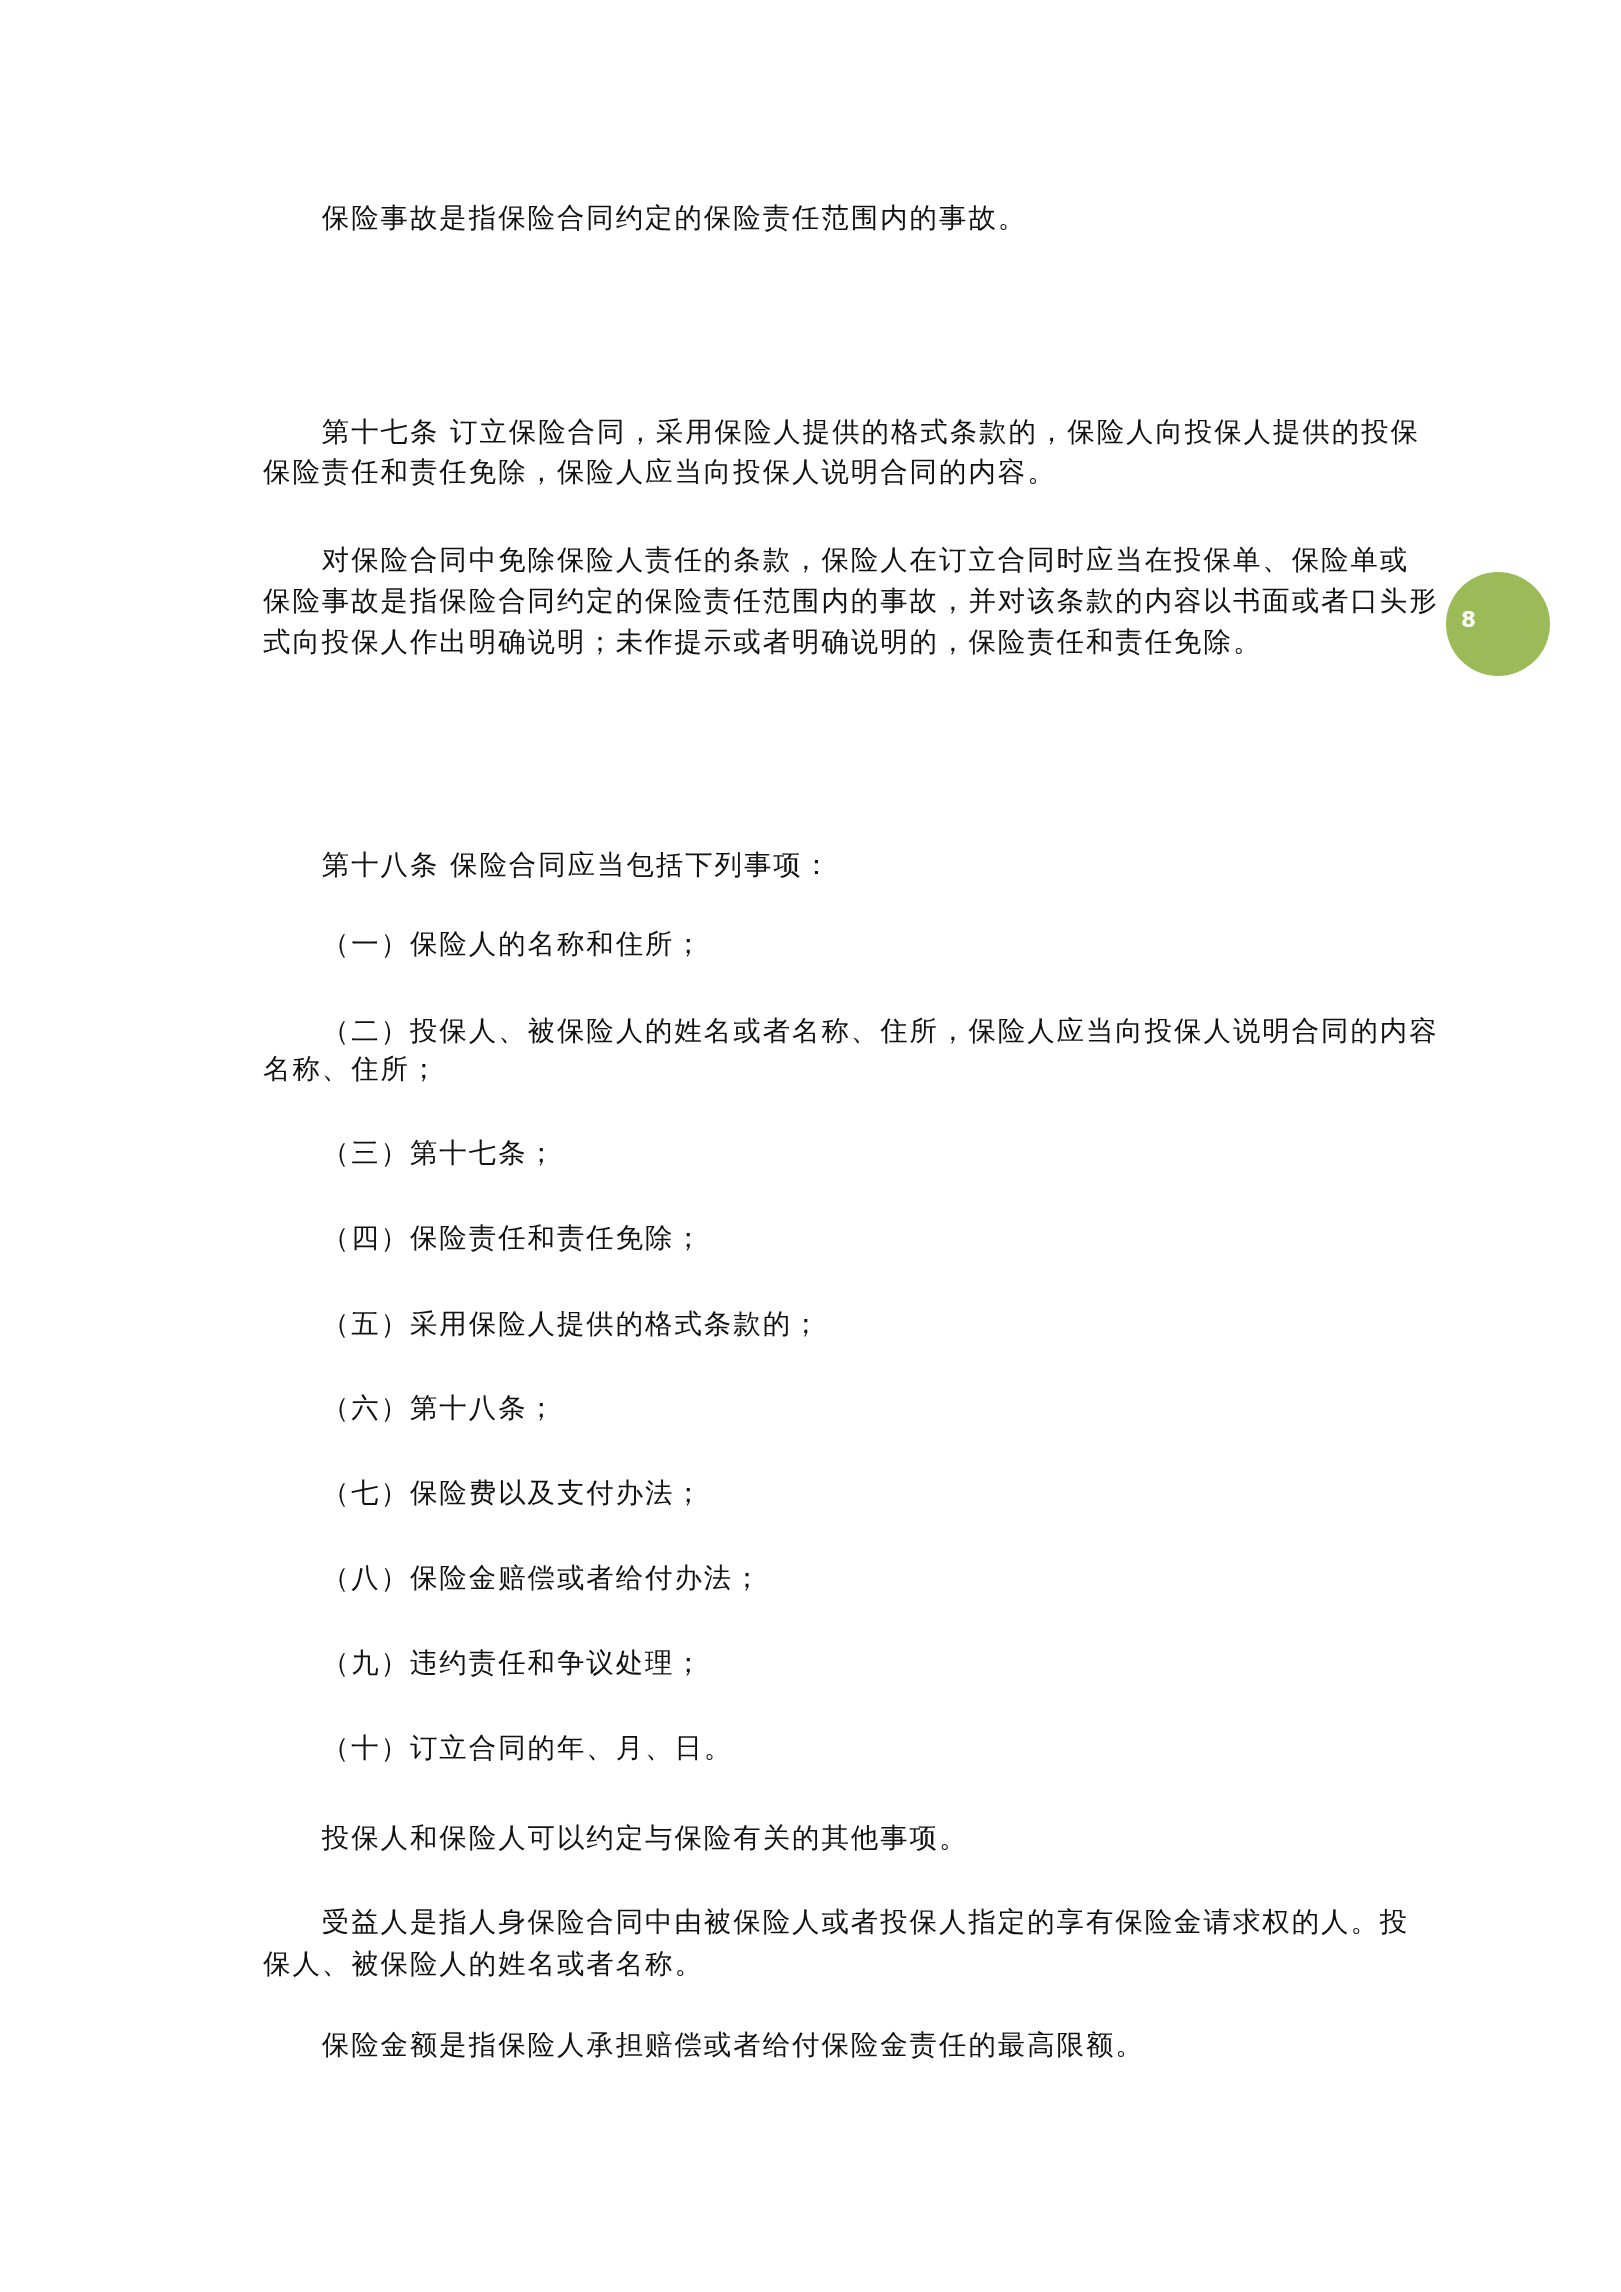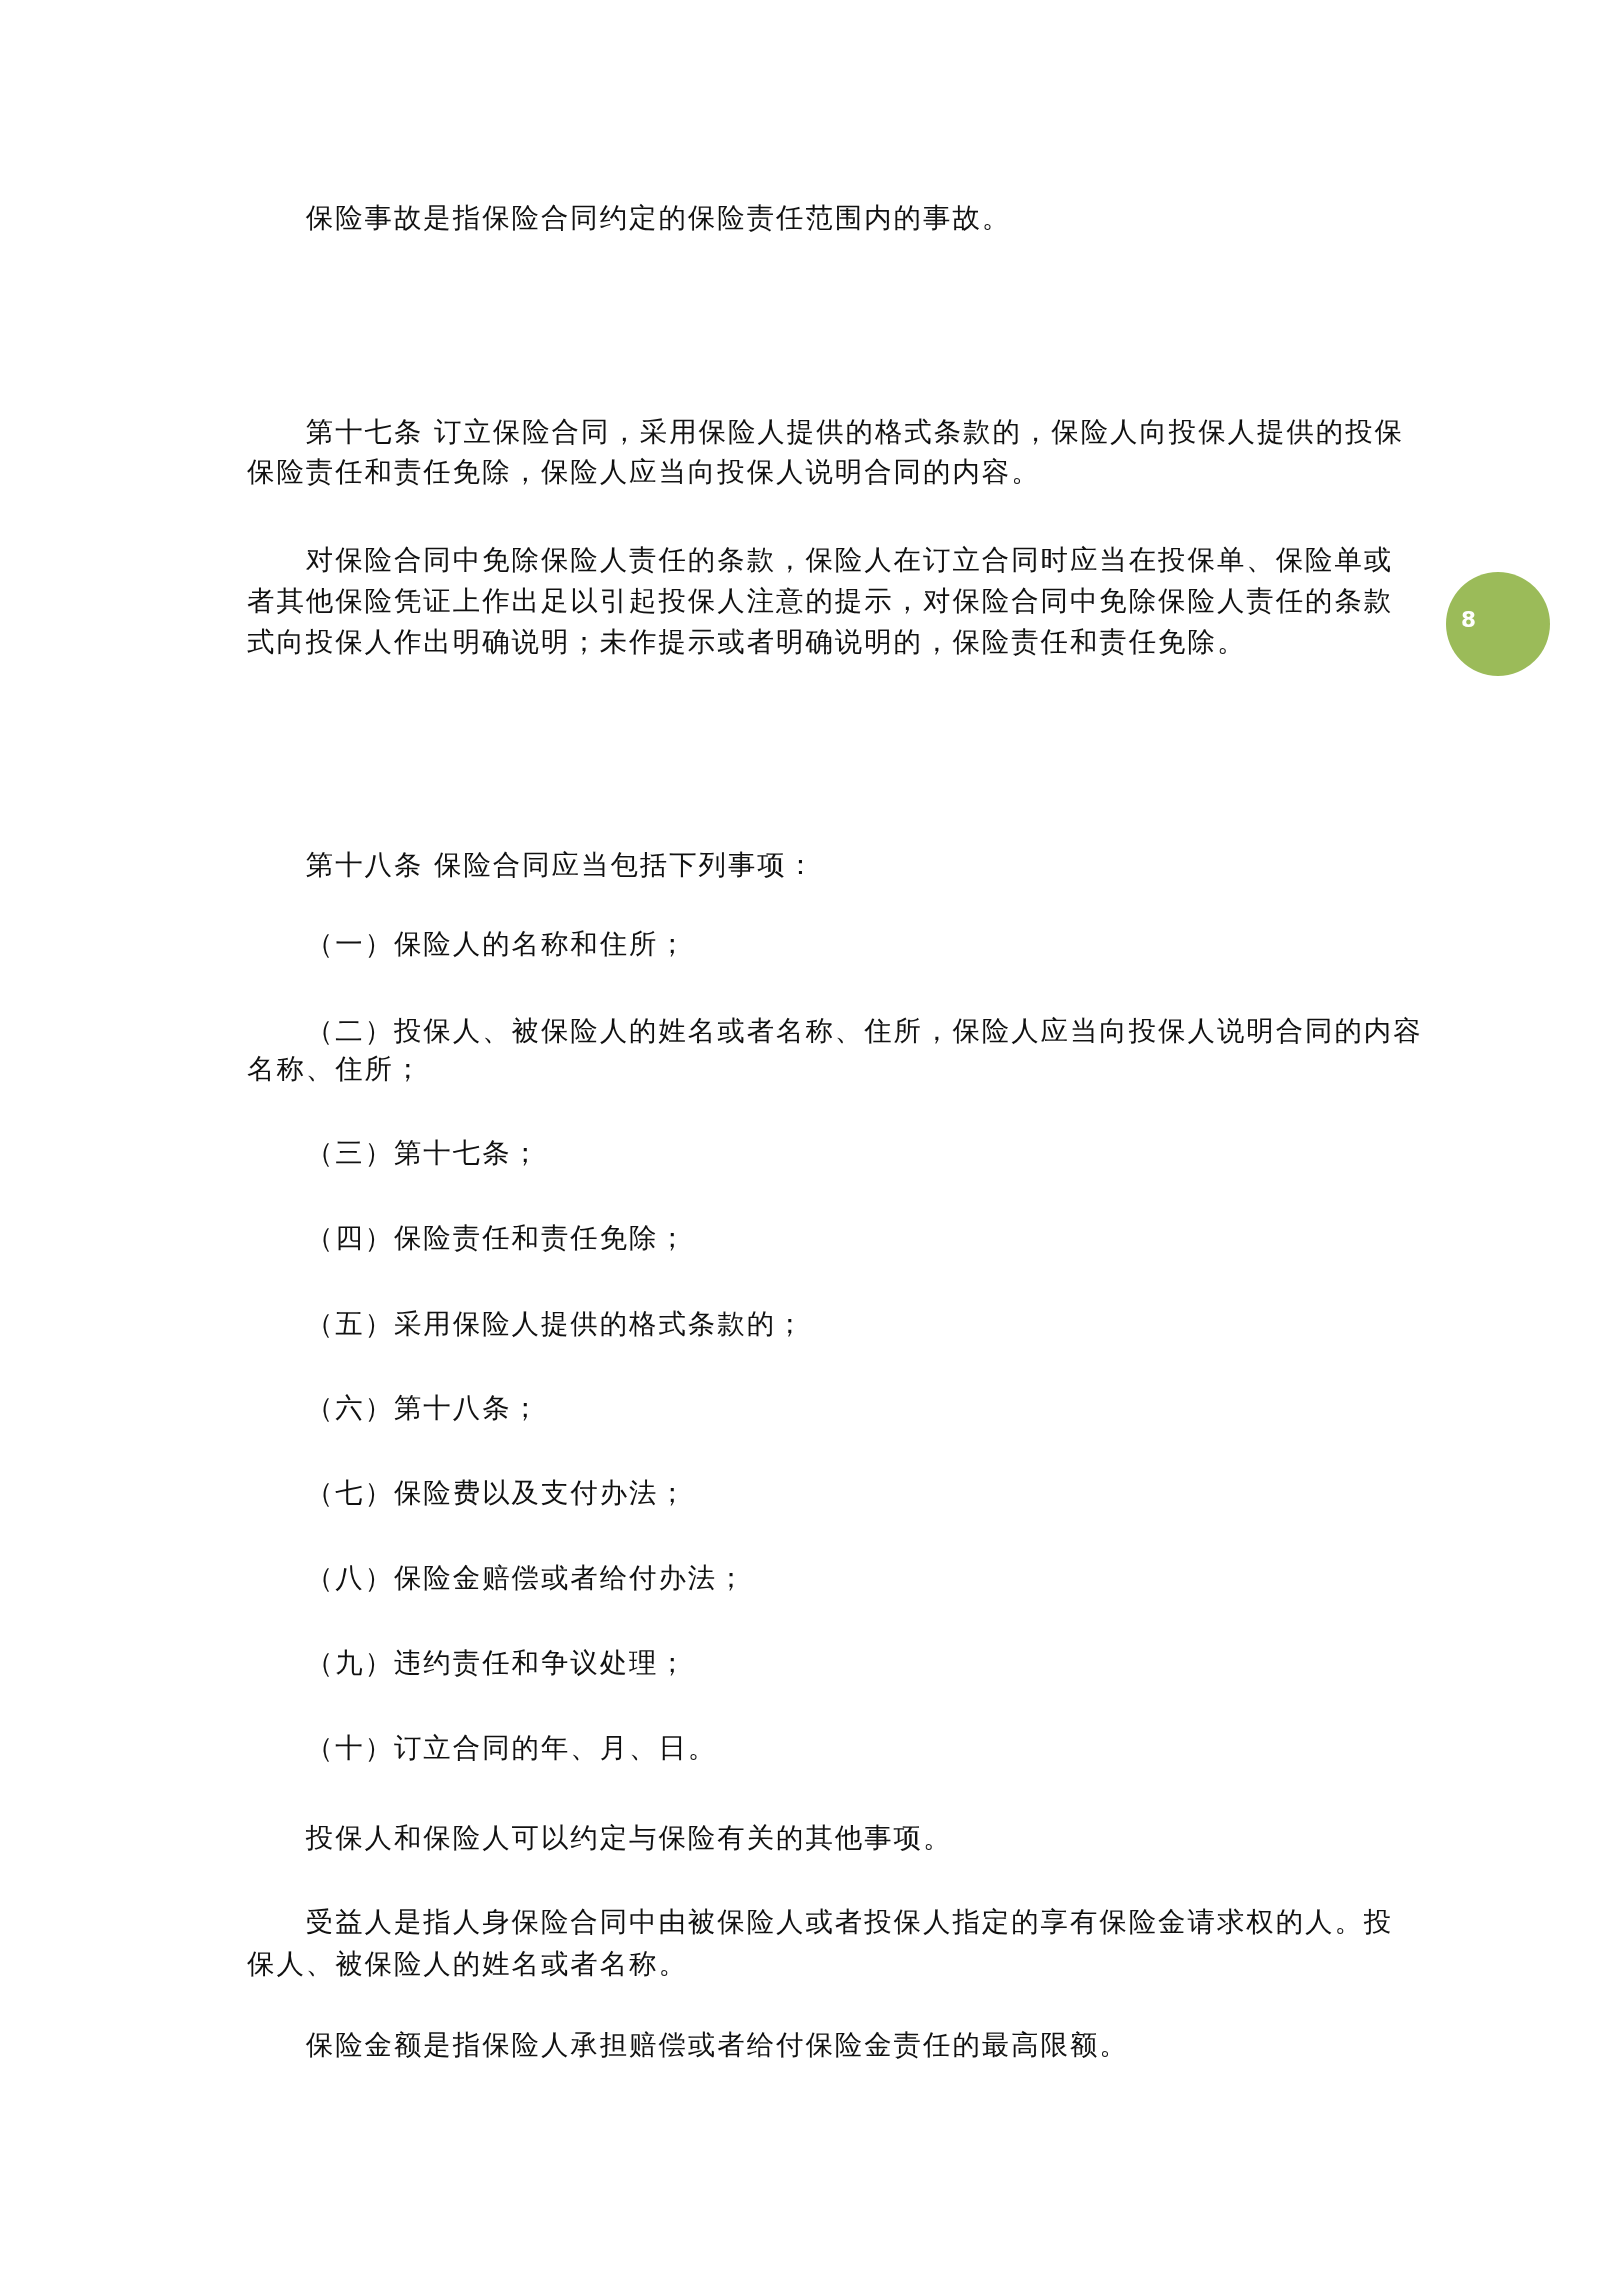--- a/index.html
+++ b/index.html
@@ -1,35 +1,35 @@
 <!DOCTYPE html>
 <html><head>
 <meta charset="utf-8">
 <style>
   html, body { margin: 0; padding: 0; background: #ffffff; }
   body { width: 1621px; height: 2293px; position: relative; overflow: hidden;
          font-family: "DejaVu Serif", "Liberation Serif", serif; color: #111; }
-  .line { position: absolute; left: 247px; white-space: nowrap;
+  .line { position: absolute; left: 263px; white-space: nowrap;
           font-size: 27.4px; line-height: 41px; letter-spacing: 2px; }
   .page-badge { position: absolute; left: 1446px; top: 572px; width: 104px; height: 104px;
                 border-radius: 50%; }
   .page-num { position: absolute; left: 1461px; top: 606px; font-family: "DejaVu Sans", sans-serif;
               font-weight: bold; font-size: 21.6px; line-height: 27.4px; color: #ffffff; }
 </style>
 </head>
 <body>
 
 <div>
   <div class="line" style="top:197px">　　保险事故是指保险合同约定的保险责任范围内的事故。</div>
 
   <div class="line" style="top:411px">　　第十七条 订立保险合同，采用保险人提供的格式条款的，保险人向投保人提供的投保</div>
   <div class="line" style="top:451px">保险责任和责任免除，保险人应当向投保人说明合同的内容。</div>
 
   <div class="line" style="top:539px">　　对保险合同中免除保险人责任的条款，保险人在订立合同时应当在投保单、保险单或</div>
-  <div class="line" style="top:580px">者其他保险凭证上作出足以引起投保人注意的提示，对保险合同中免除保险人责任的条款</div>
+  <div class="line" style="top:580px">保险事故是指保险合同约定的保险责任范围内的事故，并对该条款的内容以书面或者口头形</div>
   <div class="line" style="top:621px">式向投保人作出明确说明；未作提示或者明确说明的，保险责任和责任免除。</div>
 
   <div class="line" style="top:844px">　　第十八条 保险合同应当包括下列事项：</div>
   <div class="line" style="top:923px">　　（一）保险人的名称和住所；</div>
   <div class="line" style="top:1010px">　　（二）投保人、被保险人的姓名或者名称、住所，保险人应当向投保人说明合同的内容</div>
   <div class="line" style="top:1048px">名称、住所；</div>
   <div class="line" style="top:1132px">　　（三）第十七条；</div>
   <div class="line" style="top:1217px">　　（四）保险责任和责任免除；</div>
   <div class="line" style="top:1303px">　　（五）采用保险人提供的格式条款的；</div>
   <div class="line" style="top:1387px">　　（六）第十八条；</div>

